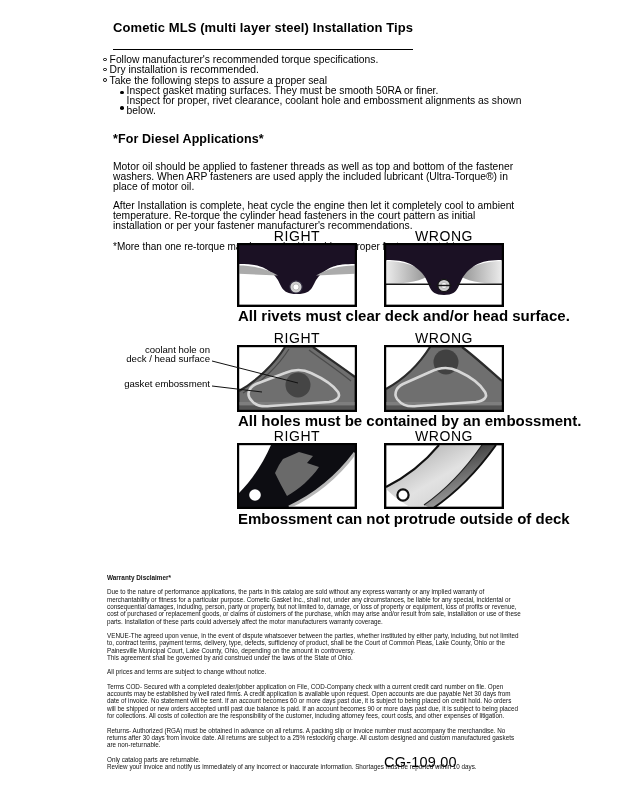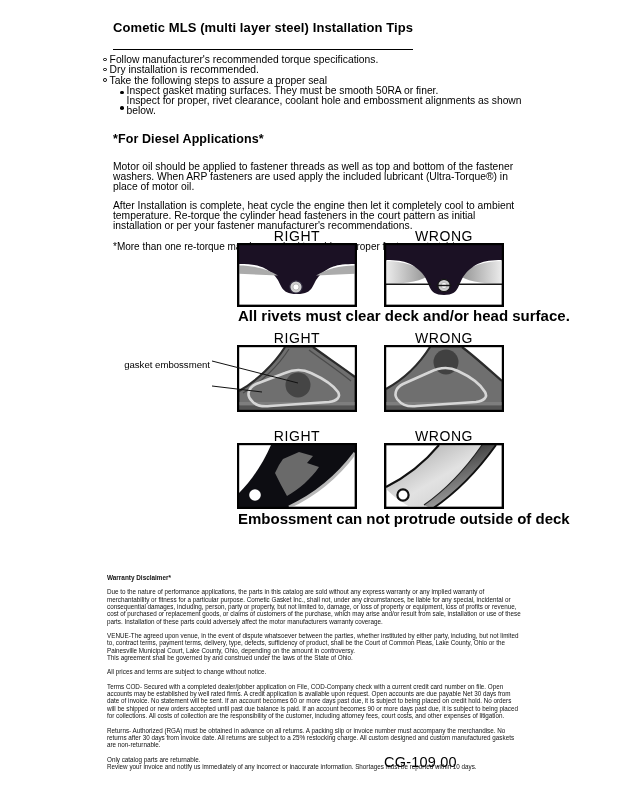--- a/index.html
+++ b/index.html
@@ -125,20 +125,24 @@
         <circle cx="60" cy="42.5" r="6.2" fill="#cfcfcf" stroke="#161616" stroke-width="1.2"></circle>
         <circle cx="60" cy="42.5" r="3" fill="#ffffff" stroke="#9a9a9a" stroke-width="0.6"></circle>
         <line x1="52.5" y1="42.5" x2="67.5" y2="42.5" stroke="#161616" stroke-width="1.5"></line>
         <rect x="1" y="1" width="118" height="62" fill="none" stroke="#000" stroke-width="2.4"></rect>
       </svg>
     </div>
   </div>
   <div class="fig-caption" style="left:238px; top:310px;">All rivets must clear deck and/or head surface.</div>
 
   <div class="fig2-labels">
+    <div>
+      <div>coolant hole on</div>
+      <div>deck / head surface</div>
+    </div>
     <div class="lbl2">gasket embossment</div>
   </div>
 
   <div class="fig-row" style="left:237px; top:331px;">
     <div class="fig">
       <div class="fig-label">RIGHT</div>
       <svg width="120" height="67" viewBox="0 0 120 67">
         <rect x="1" y="1" width="118" height="65" fill="#6f6f6f" stroke="#000" stroke-width="2.4"></rect>
         <rect x="2" y="57" width="116" height="3.5" fill="#7e7e7e"></rect>
         <rect x="2" y="60.5" width="116" height="4.5" fill="#545454"></rect>
@@ -166,20 +170,21 @@
         <circle cx="62" cy="17" r="12.5" fill="#414141"></circle>
         <path d="M15,56 C9,51 11,43 19,39 L46,27 C56,22 66,22 74,26 C87,32 97,40 101,47 C104,52 100,56 92,57 L33,61 C24,62 18,60 15,56 Z" fill="none" stroke="#d6d6d6" stroke-width="2.6"></path>
         <rect x="1" y="1" width="118" height="65" fill="none" stroke="#000" stroke-width="2.4"></rect>
       </svg>
     </div>
   </div>
   <svg class="leader-svg" width="100" height="42" viewBox="0 0 100 42">
     <line x1="7" y1="5" x2="93" y2="27" stroke="#111" stroke-width="1"></line>
     <line x1="7" y1="30" x2="57" y2="36" stroke="#111" stroke-width="1"></line>
   </svg>
+  <div class="fig-caption" style="left:238px; top:415px;">All holes must be contained by an embossment.</div>
 
   <div class="fig-row" style="left:237px; top:429px;">
     <div class="fig">
       <div class="fig-label">RIGHT</div>
       <svg width="120" height="66" viewBox="0 0 120 66">
         <rect x="1" y="1" width="118" height="64" fill="#ffffff" stroke="#000" stroke-width="2.4"></rect>
         <path d="M2,2 H118 V10 C100,34 78,52 52,64 L2,64 Z" fill="#0d0d12"></path>
         <path d="M2,2 L34,2 C26,20 16,36 2,50 Z" fill="#ffffff"></path>
         <path d="M118,10 C100,34 78,52 52,64" fill="none" stroke="#b8b8b8" stroke-width="3"></path>
         <path d="M46,16 L62,9 L76,13 L70,20 L82,24 C74,36 62,46 50,53 L44,42 L38,30 L42,22 Z" fill="#6a6a6a"></path>

